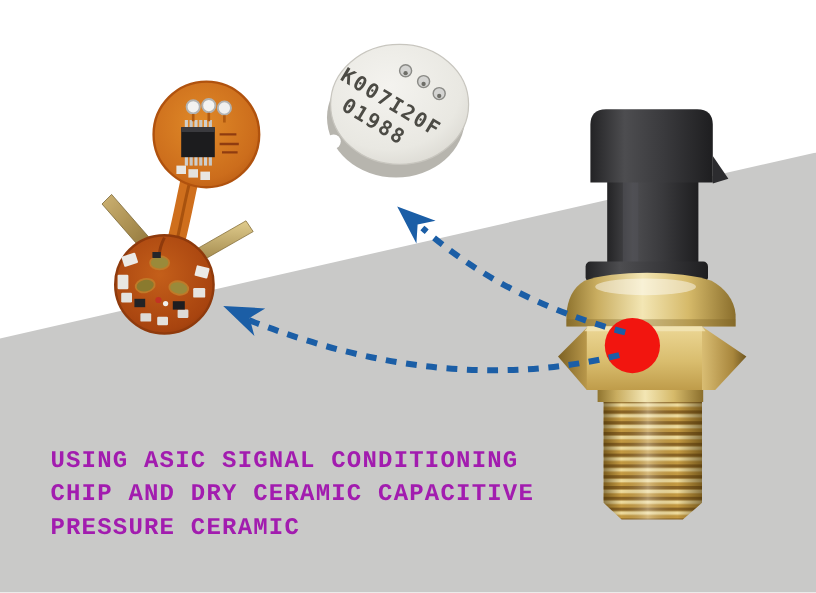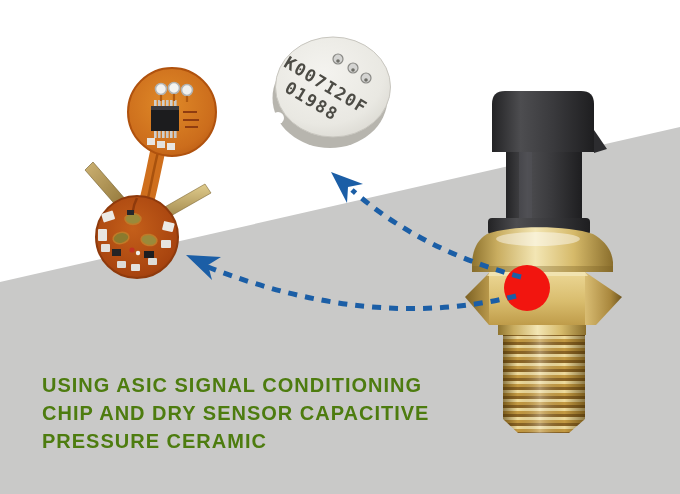--- a/index.html
+++ b/index.html
@@ -218,19 +218,19 @@
         <path d="M521,277 Q420,250 352,190" fill="none" stroke-width="5" stroke-dasharray="9 8" stroke="#1b5ea6"></path>
         <polygon points="331,172 363,184 348,187 347,203" fill="#1b5ea6"></polygon>
       </g>
       <g>
         <path d="M516,296 Q370,332 203,265" fill="none" stroke-width="5" stroke-dasharray="9 8" stroke="#1b5ea6"></path>
         <polygon points="186,255 221,257 208,265 212,280" fill="#1b5ea6"></polygon>
       </g>
     </g>
   </svg>
 
-  <div class="caption" style="color: #4d7c0f;">
+  <div class="caption" style="color: #a21caf; font-family: Liberation Mono, monospace;">
     <div>USING ASIC SIGNAL CONDITIONING</div>
-    <div>CHIP AND DRY SENSOR CAPACITIVE</div>
+    <div>CHIP AND DRY CERAMIC CAPACITIVE</div>
     <div>PRESSURE CERAMIC</div>
   </div>
 
 </div>
 
 </body></html>

